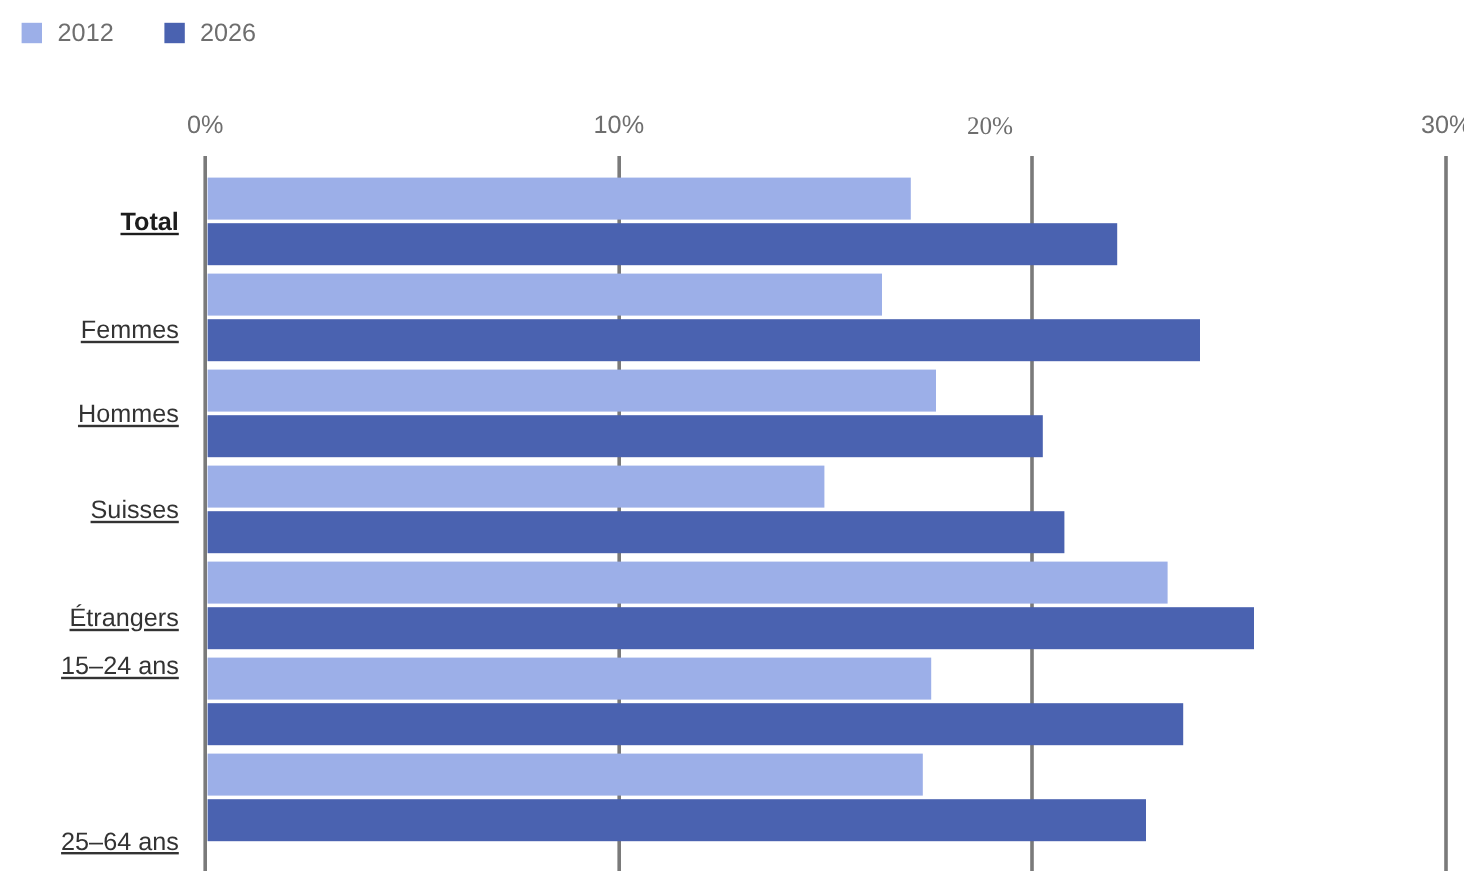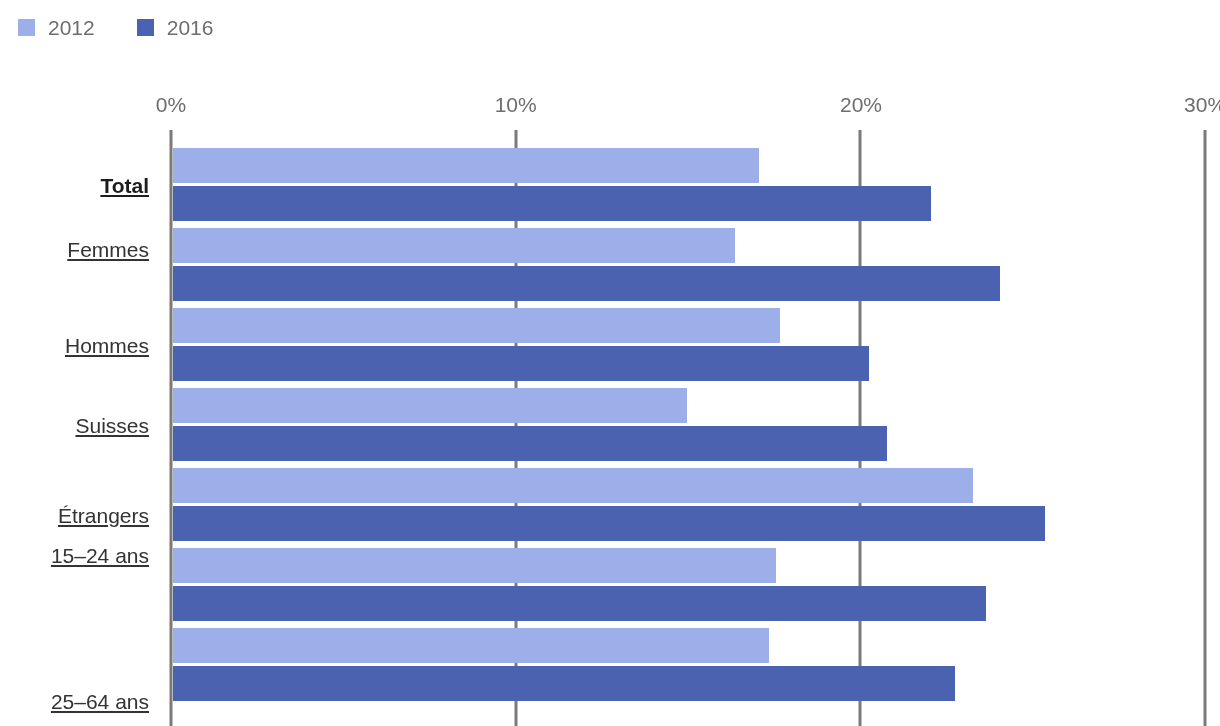--- a/index.html
+++ b/index.html
@@ -99,37 +99,37 @@
 </head>
 <body>
 
 <div id="legend">
   <div class="legend-item">
     <span class="legend-swatch" style="background: rgb(156, 175, 232);"></span>
     <span class="legend-label">2012</span>
   </div>
   <div class="legend-item">
     <span class="legend-swatch" style="background: rgb(74, 98, 176);"></span>
-    <span class="legend-label">2016</span>
+    <span class="legend-label">2026</span>
   </div>
 </div>
 
 <div id="plot">
     <div class="gridline axis-zero" style="left: 171px;"></div>
     <div class="tick-label" style="left: 171px;">0%</div>
     <div class="gridline" style="left: 515.7px;"></div>
     <div class="tick-label" style="left: 515.7px;">10%</div>
     <div class="gridline" style="left: 860.4px;"></div>
-    <div class="tick-label" style="left: 861px;">20%</div>
+    <div class="tick-label" style="left: 825px; font-family: Liberation Serif, serif;">20%</div>
     <div class="gridline" style="left: 1205.1px;"></div>
     <div class="tick-label" style="left: 1205.1px;">30%</div>
     <div class="cat-label bold" style="top: 174.5px;">Total</div>
     <div class="bar" title="Total 2012: 17%" style="top: 148px; width: 585.99px; background: rgb(156, 175, 232);"></div>
     <div class="bar" title="Total 2022: 22%" style="top: 186px; width: 758.34px; background: rgb(74, 98, 176);"></div>
-    <div class="cat-label" style="top: 239px; text-align: center;">Femmes</div>
+    <div class="cat-label" style="top: 265px; text-align: center;">Femmes</div>
     <div class="bar" title="Femmes 2012: 16.3%" style="top: 228px; width: 561.861px; background: rgb(156, 175, 232);"></div>
     <div class="bar" title="Femmes 2022: 24%" style="top: 266px; width: 827.28px; background: rgb(74, 98, 176);"></div>
     <div class="cat-label" style="top: 334.5px;">Hommes</div>
     <div class="bar" title="Hommes 2012: 17.6%" style="top: 308px; width: 606.672px; background: rgb(156, 175, 232);"></div>
     <div class="bar" title="Hommes 2022: 20.2%" style="top: 346px; width: 696.294px; background: rgb(74, 98, 176);"></div>
     <div class="cat-label" style="top: 414.5px; text-align: center;">Suisses</div>
     <div class="bar" title="Suisses 2012: 14.9%" style="top: 388px; width: 513.603px; background: rgb(156, 175, 232);"></div>
     <div class="bar" title="Suisses 2022: 20.7%" style="top: 426px; width: 713.529px; background: rgb(74, 98, 176);"></div>
     <div class="cat-label" style="top: 505px;">Étrangers</div>
     <div class="bar" title="Étrangers 2012: 23.2%" style="top: 468px; width: 799.704px; background: rgb(156, 175, 232);"></div>

